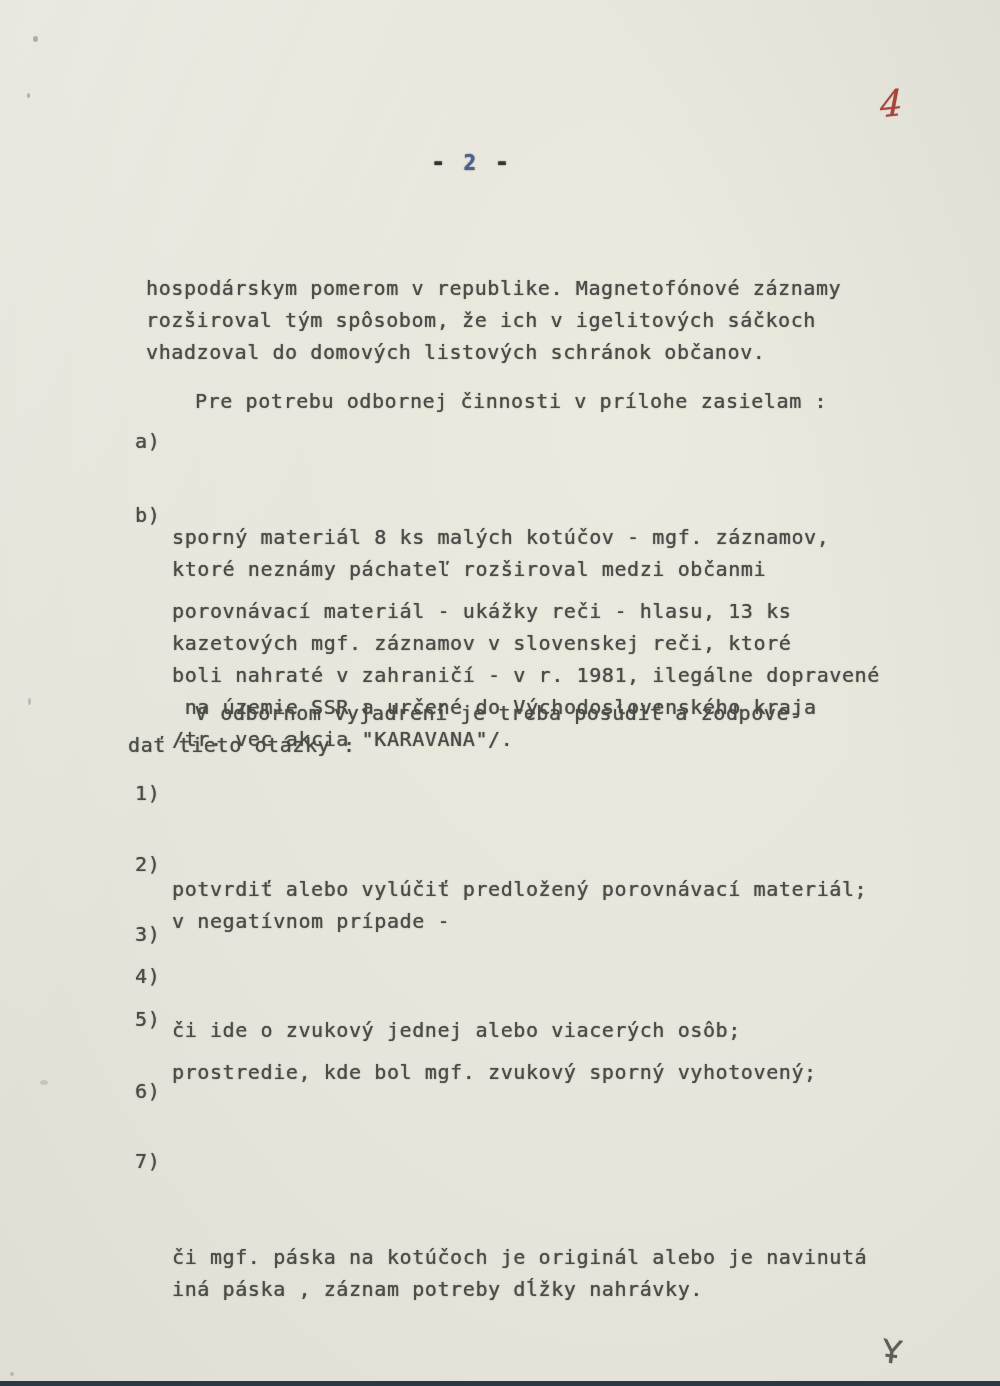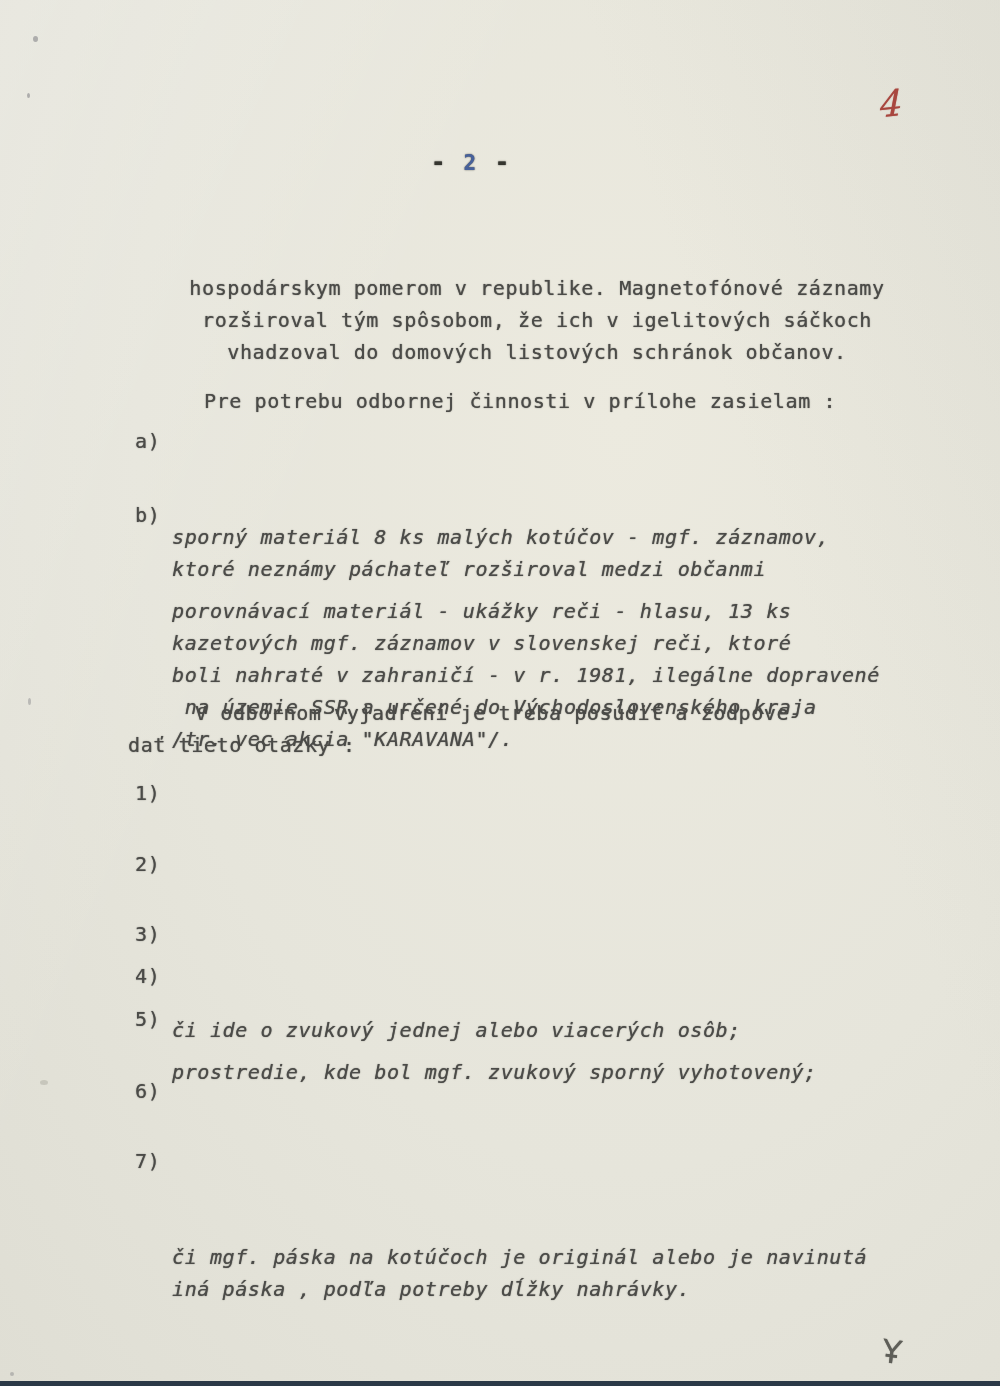--- a/index.html
+++ b/index.html
@@ -30,21 +30,21 @@
     position: absolute;
     top: 146px; left: 0; width: 940px;
     text-align: center;
     font-weight: bold;
     text-shadow: 0 0 1.5px rgba(40,40,38,0.9);
   }
   .page-number .dash { color: #35352f; font-size: 24px; letter-spacing: 0; }
   .page-number .num  { color: #47619b; margin: 0 18px; font-size: 21px; }
   .item { position: absolute; padding-left: 37px; width: 800px; }
   .item .marker { position: absolute; left: 0; top: 0; }
-  .item .itext { white-space: pre-wrap; font-style: italic; }
+  .item .itext { white-space: pre-wrap; }
   .red-mark {
     position: absolute;
     top: 88px; left: 880px;
     font-family: "DejaVu Serif", serif;
     font-style: italic;
     font-size: 36px;
     color: #a8463e;
     transform: rotate(-6deg) skewX(-6deg);
     text-shadow: 0 0 1px rgba(168,70,62,0.7);
   }
@@ -78,25 +78,25 @@
 <body>
 
 <div class="paper">
 
   <div class="page-number">
     <span class="dash">-</span><span class="num">2</span><span class="dash">-</span>
   </div>
 
   <div class="red-mark">4</div>
 
-  <div class="txt" style="top:272px; left:137px; width:800px;text-align:center;">hospodárskym pomerom v republike. Magnetofónové záznamy
+  <div class="txt" style="top:272px; left:146px; width:800px;">hospodárskym pomerom v republike. Magnetofónové záznamy
 rozširoval tým spôsobom, že ich v igelitových sáčkoch
 vhadzoval do domových listových schránok občanov.</div>
 
-  <div class="txt" style="top:385px; left:195px; width:740px;margin-left:9px;">Pre potrebu odbornej činnosti v prílohe zasielam :</div>
+  <div class="txt" style="top:385px; left:195px; width:740px;">Pre potrebu odbornej činnosti v prílohe zasielam :</div>
 
   <div class="item txt" style="top:425px; left:135px;">
     <span class="marker">a)</span>
     <div class="itext">sporný materiál 8 ks malých kotúčov - mgf. záznamov,
 ktoré neznámy páchateľ rozširoval medzi občanmi</div>
   </div>
 
   <div class="item txt" style="top:499px; left:135px;">
     <span class="marker">b)</span>
     <div class="itext">porovnávací materiál - ukážky reči - hlasu, 13 ks
@@ -104,20 +104,22 @@
 boli nahraté v zahraničí - v r. 1981, ilegálne dopravené
  na územie SSR a určené do Východoslovenského kraja
 /tr. vec akcia "KARAVANA"/.</div>
   </div>
 
   <div class="txt" style="top:697px; left:195px; width:740px;">V odbornom vyjadrení je treba posúdiť a zodpove-</div>
   <div class="txt" style="top:729px; left:128px; width:800px;">dať tieto otázky :</div>
 
   <div class="item txt" style="top:777px; left:135px;">
     <span class="marker">1)</span>
+    <div class="itext">potvrdiť alebo vylúčiť predložený porovnávací materiál;
+v negatívnom prípade -</div>
   </div>
 
   <div class="item txt" style="top:848px; left:135px;">
     <span class="marker">2)</span>
   </div>
 
   <div class="item txt" style="top:918px; left:135px;">
     <span class="marker">3)</span>
     <div class="itext">či ide o zvukový jednej alebo viacerých osôb;</div>
   </div>
@@ -131,21 +133,21 @@
     <span class="marker">5)</span>
   </div>
 
   <div class="item txt" style="top:1075px; left:135px;">
     <span class="marker">6)</span>
   </div>
 
   <div class="item txt" style="top:1145px; left:135px;">
     <span class="marker">7)</span>
     <div class="itext">či mgf. páska na kotúčoch je originál alebo je navinutá
-iná páska , podľa potreby dĺžky nahrávky.</div>
+iná páska , záznam potreby dĺžky nahrávky.</div>
   </div>
 
   <div class="pencil-mark">Ұ</div>
 
   <span class="speck s1"></span>
   <span class="speck s2"></span>
   <span class="speck s3"></span>
   <span class="speck s4"></span>
   <span class="speck s5"></span>
 

